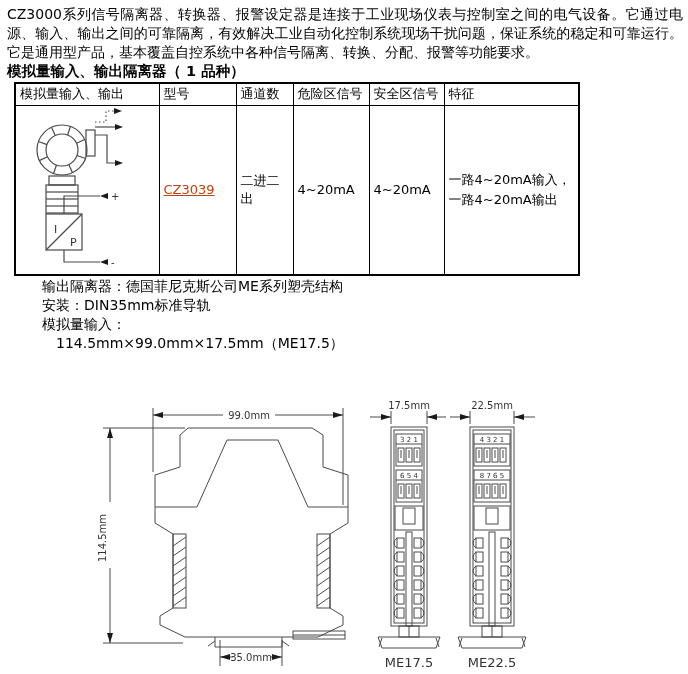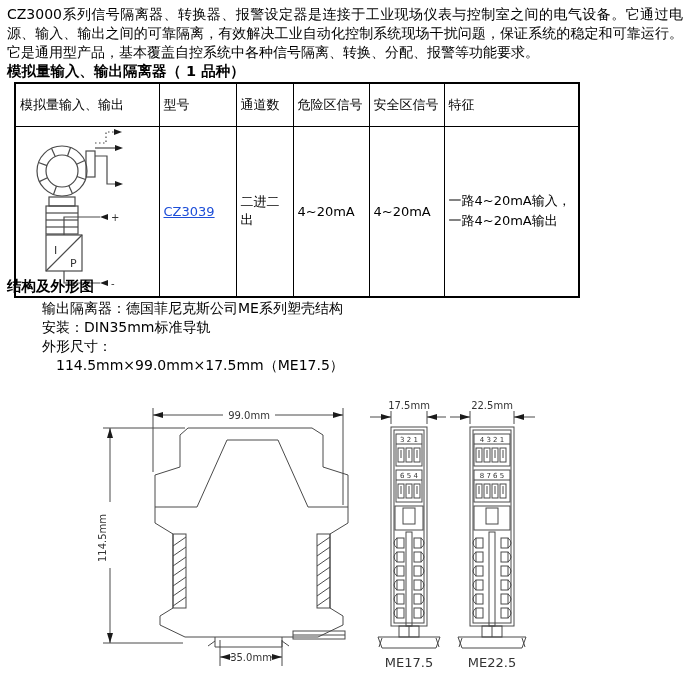--- a/index.html
+++ b/index.html
@@ -17,27 +17,27 @@
     position:absolute; left:7px; top:62px;
     font-size:14.5px; font-weight:bold;
   }
   .spec-table {
     position:absolute; left:14px; top:82px;
     border-collapse:collapse; table-layout:fixed; width:564px;
     border:2px solid #000;
   }
   .spec-table th, .spec-table td {
     border:1px solid #000; font-size:13px; font-weight:normal;
-    text-align:left; vertical-align:middle; padding:12px 4px;
+    text-align:left; vertical-align:middle; padding:1px 4px;
     overflow:hidden;
   }
   .spec-table th { height:22px; }
   .spec-table td { height:170px; }
   .cell-diagram { padding:0 !important; vertical-align:top !important; }
-  .model-link { text-decoration:underline; color:#1d4ed8; cursor:pointer; }
+  .model-link { text-decoration:underline; color:#c2410c; cursor:pointer; }
   .features-text { line-height:20px;margin-top:48px; }
   .struct {
     position:absolute; left:7px; top:277px; width:600px;
     font-size:14px; line-height:19px;
   }
   .struct .s-head { font-weight:bold; font-size:14.5px; margin-bottom:3px; }
   .struct .s-line { padding-left:35px; }
   .struct .s-dim  { padding-left:49px; }
   svg { display:block; }
   svg text { font-family:"DejaVu Sans","Liberation Sans",sans-serif; fill:#333; }
@@ -123,24 +123,23 @@
     </td>
     <td>二进二出</td>
     <td>4~20mA</td>
     <td>4~20mA</td>
     <td><span class="features-text">一路4~20mA输入，一路4~20mA输出</span></td>
   </tr>
 </tbody>
   </table>
 
 <div class="struct">
-  <div class="s-head">结构及外形图</div>
   <div class="s-line">输出隔离器：德国菲尼克斯公司ME系列塑壳结构</div>
   <div class="s-line">安装：DIN35mm标准导轨</div>
-  <div class="s-line">外形尺寸：</div>
+  <div class="s-line">模拟量输入：</div>
   <div class="s-dim">114.5mm×99.0mm×17.5mm（ME17.5）</div>
 </div>
 
 <svg class="side-view" width="310" height="276" viewBox="0 0 310 276">
   <g stroke="#4a4a4a" fill="none" stroke-width="1">
 
     <line x1="78" y1="10" x2="78" y2="74"></line>
     <line x1="268" y1="10" x2="268" y2="107"></line>
     <line x1="78" y1="17" x2="148" y2="17"></line>
       <line x1="200" y1="17" x2="268" y2="17"></line>

